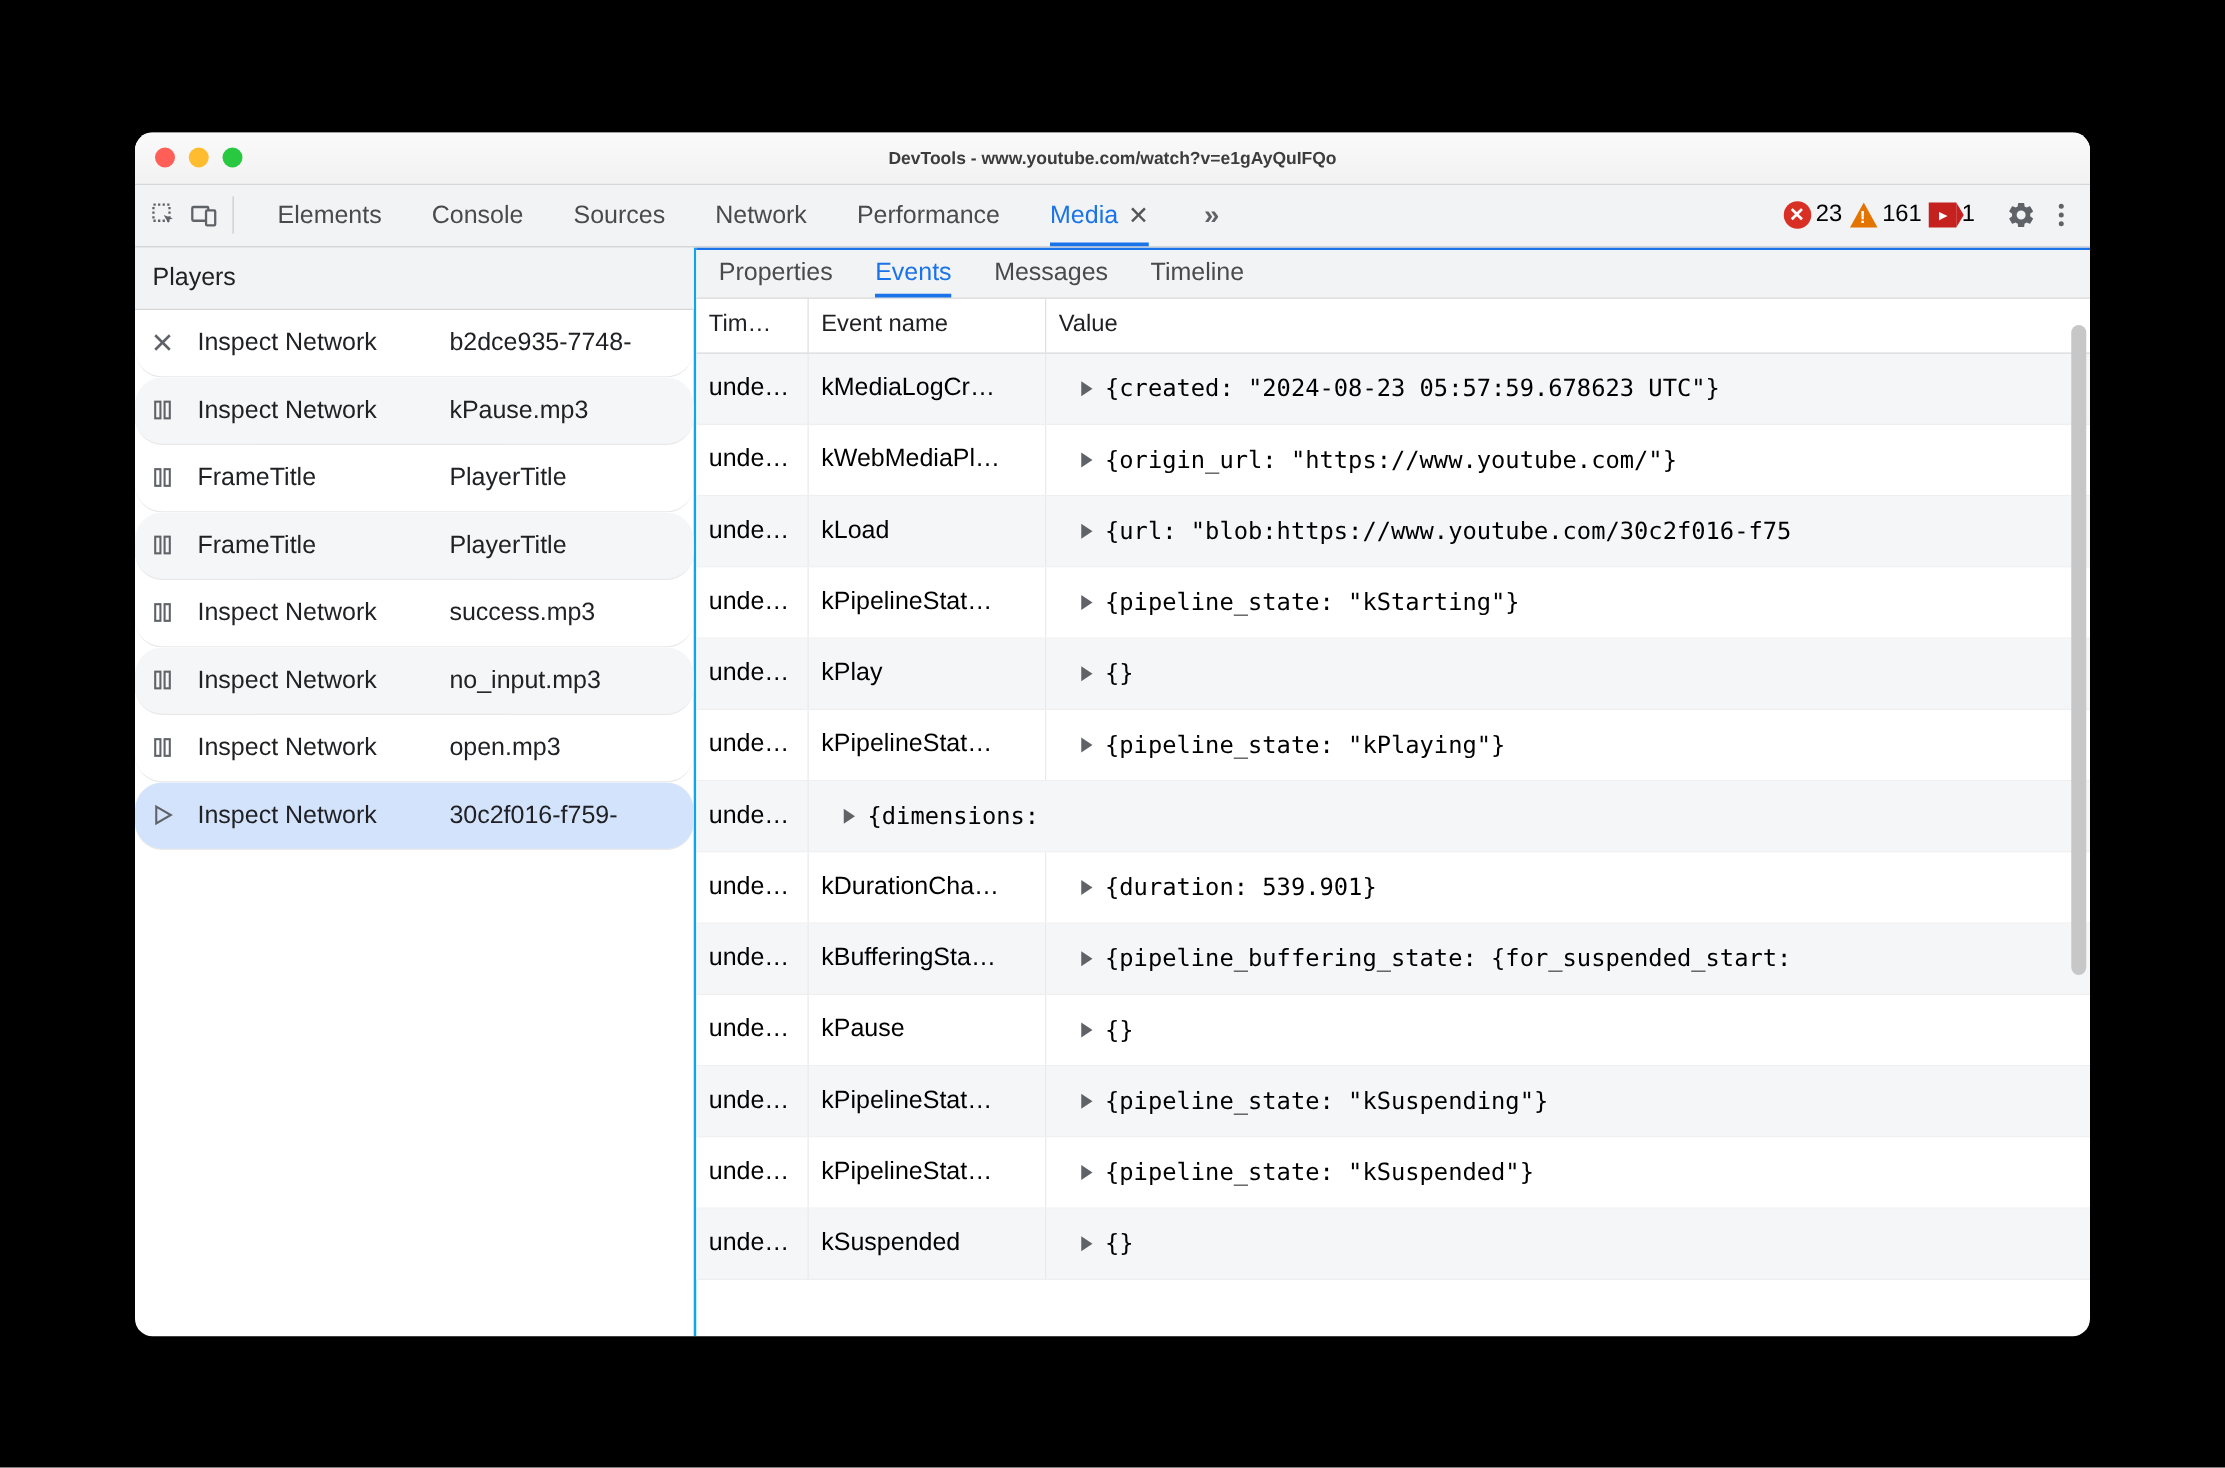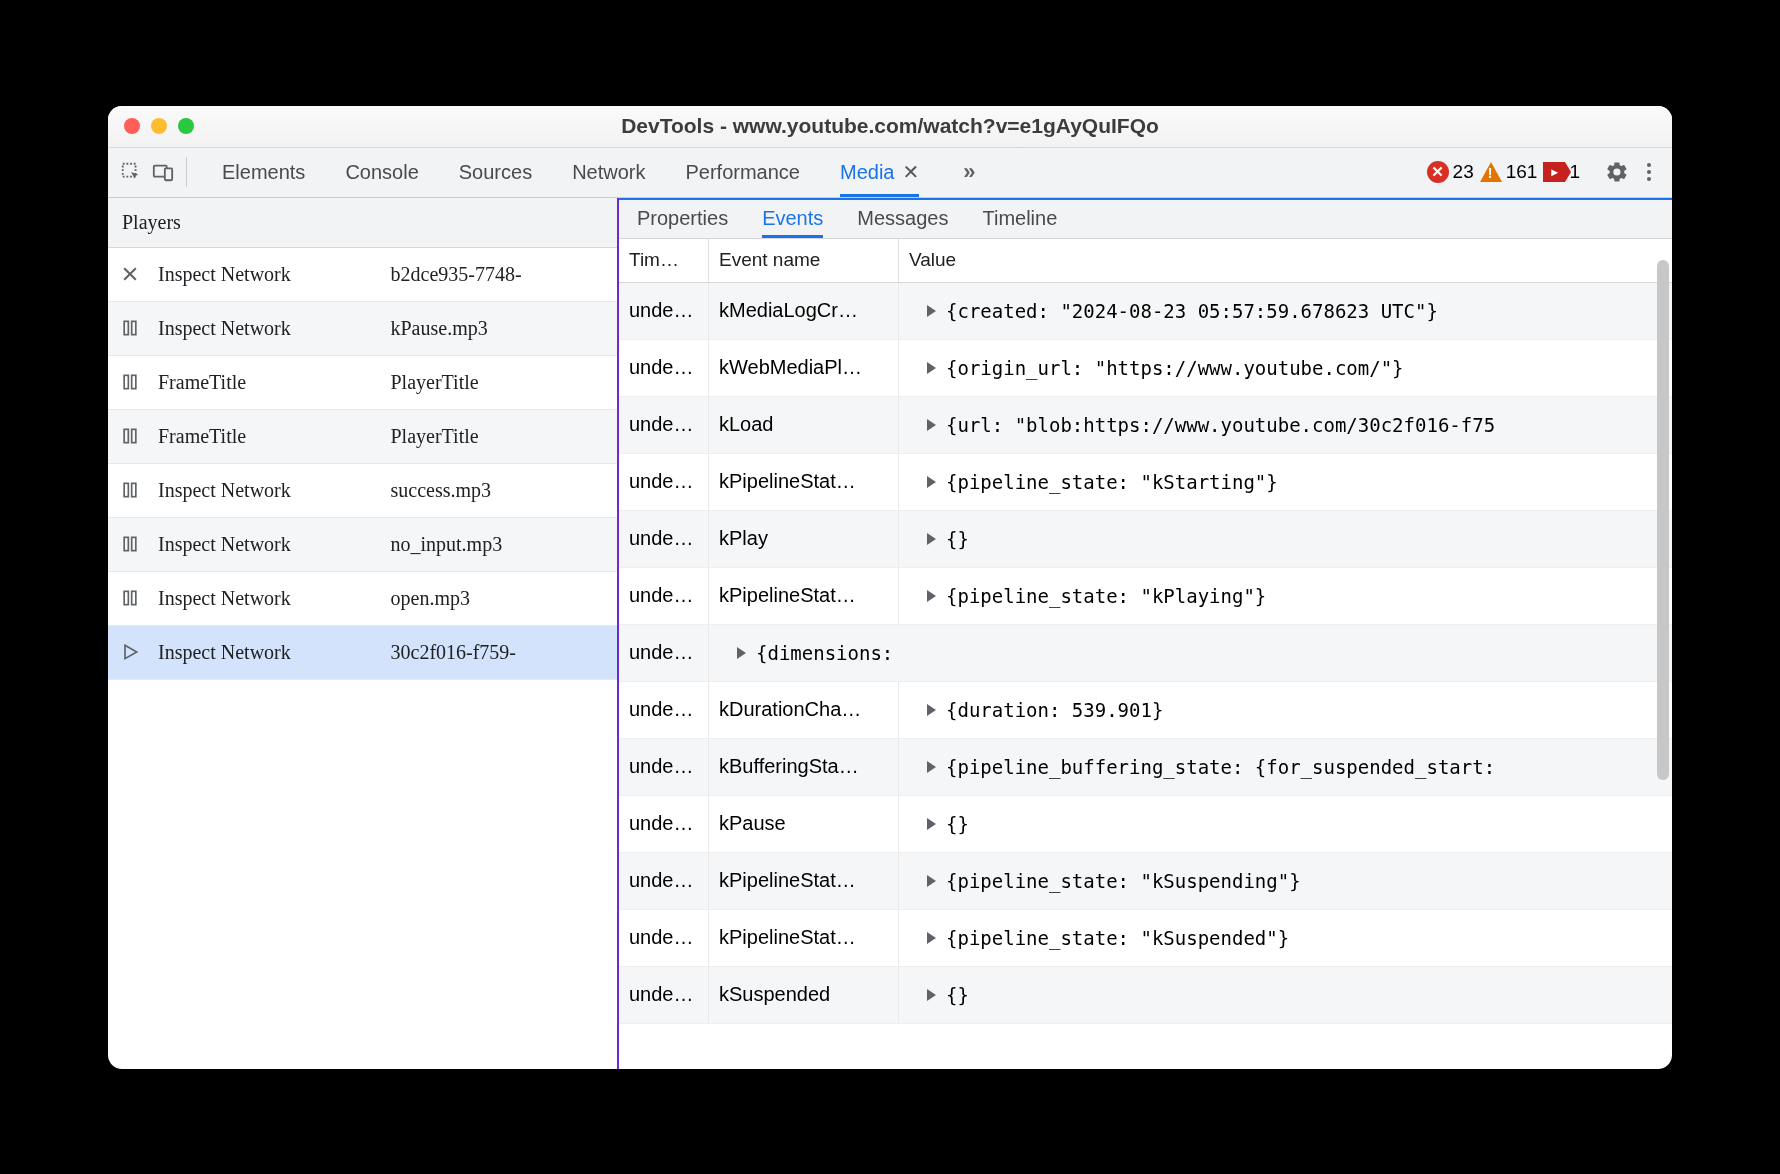--- a/index.html
+++ b/index.html
@@ -39,21 +39,21 @@
     display: flex;
     gap: 11px;
   }
   .tl { width: 16px; height: 16px; border-radius: 50%; }
   .tl.red { background:#ff5f57; }
   .tl.yellow { background:#febc2e; }
   .tl.green { background:#28c840; }
   .title-text {
     margin: 0 auto;
     font-weight: 700;
-    font-size: 21px;
+    font-size: 14px;
     color: #3c3c3c;
   }
   
   .toolbar {
     height: 50px;
     background: #f1f3f4;
     border-bottom: 1px solid #cacccd;
     display: flex;
     align-items: center;
     padding: 0 10px;
@@ -87,32 +87,33 @@
   .badge { display:flex; align-items:center; gap:4px; }
   .circ-err { width:22px; height:22px; border-radius:50%; background:#d93025; color:#fff; display:flex; align-items:center; justify-content:center; font-size:15px; font-weight:bold; }
   .tri-warn { width:0; height:0; border-left:11px solid transparent; border-right:11px solid transparent; border-bottom:20px solid #e37400; position:relative; }
   .tri-warn::after { content:"!"; position:absolute; left:-3px; top:3px; color:#fff; font-size:14px; font-weight:bold; }
   .flag-info { width:22px; height:20px; background:#c5221f; color:#fff; display:flex; align-items:center; justify-content:center; font-size:12px; font-weight:bold; position:relative; }
   .flag-info::after { content:""; position:absolute; right:-6px; top:0; width:0; height:0; border-top:10px solid transparent; border-bottom:10px solid transparent; border-left:6px solid #c5221f; }
   .gear svg, .kebab svg { width:24px; height:24px; }
   .chevrons { font-size:22px; color:#5f6368; font-weight:bold; letter-spacing:-5px; margin-left:4px; }
   
   .content { flex:1; display:flex; overflow:hidden; }
-  .left { width:511px; border-right:2px solid #6d28d9; display:flex; flex-direction:column;font-family:Liberation Serif, serif; }
+  .left { width:449px; border-right:2px solid #0ea5e9; display:flex; flex-direction:column; }
   .right { flex:1; display:flex; flex-direction:column; position:relative; border-top: 2px solid #1a73e8;}
   .left .panel-head { height:50px; display:flex; align-items:center; padding-left:14px; font-size:20px; color:#202124; background:#f1f3f4; border-bottom:1px solid #d7d7d7;}
   .players-list { flex:1; overflow:auto; }
   .player-row {
     display:grid;
     grid-template-columns: 44px 1fr 1fr;
     height:54px;
     align-items:center;
     border-bottom: 1px solid #e8e8e8;
     font-size:20px;
     color:#202124;
+    border-radius:22px;
   }
   .player-row:nth-child(even){ background:#f5f6f7; }
   .player-row.selected { background:#d4e3fc; }
   .player-row .icon-cell { display:flex; align-items:center; justify-content:center; color:#5f6368; }
   .player-row .c2, .player-row .c3 { padding-left:6px; overflow:hidden; white-space:nowrap; text-overflow:ellipsis; }
   
   .subtabs { height:39px; background:#f1f3f4; border-bottom:1px solid #d7d7d7; display:flex; align-items:center; gap:34px; padding-left:18px; font-size:20px; }
   .subtab { color:#4a4a4a; height:100%; display:flex; align-items:center; position:relative; cursor:default;}
   .subtab.active { color:#1a73e8; }
   .subtab.active::after { content:""; position:absolute; bottom:0; left:0; right:0; height:3px; background:#1a73e8; }

